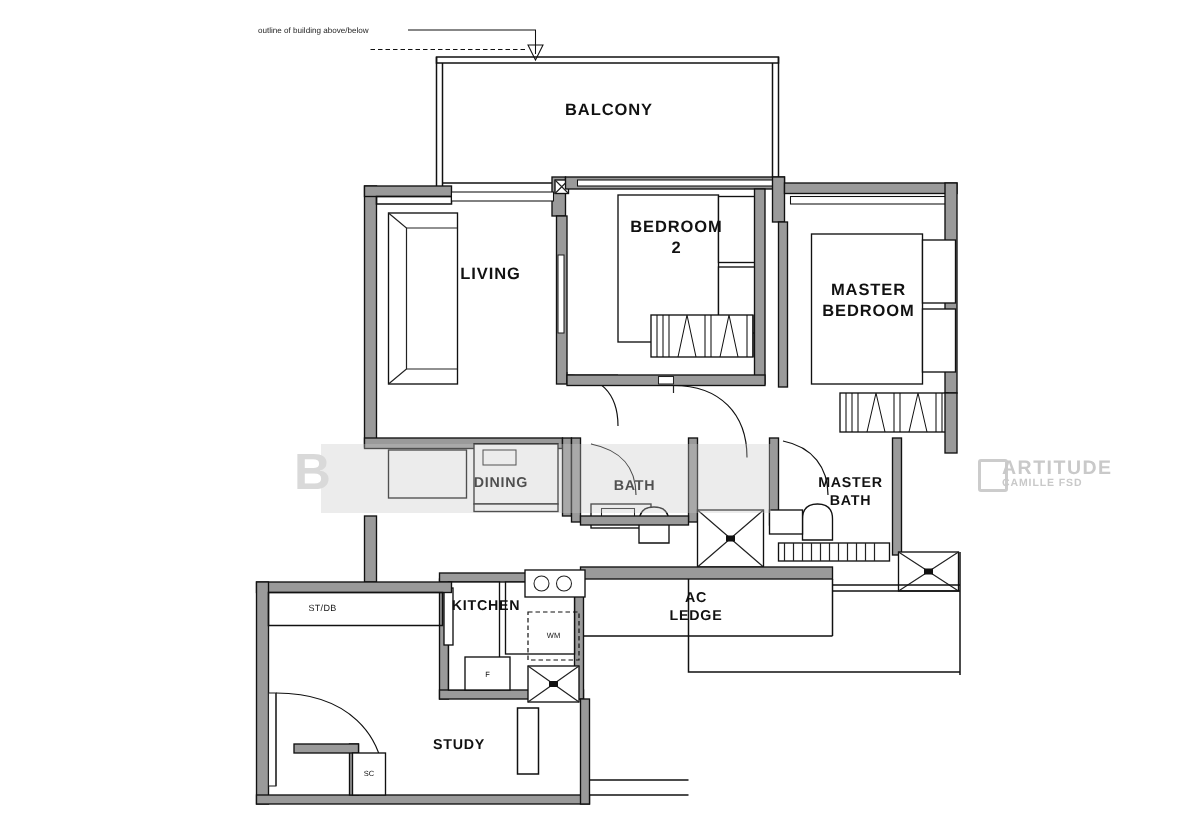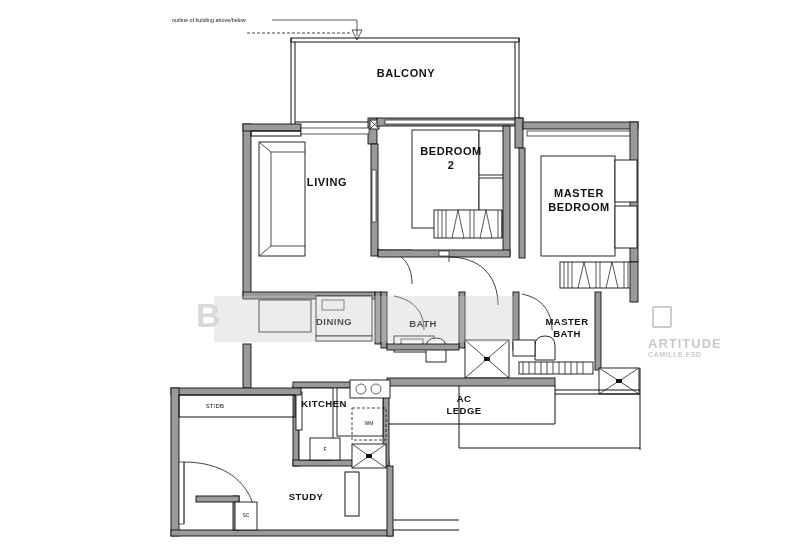--- a/index.html
+++ b/index.html
@@ -45,23 +45,22 @@
   .wm{position:absolute;pointer-events:none;user-select:none;}
   #wm-letter-b{
     left:196px;top:298px;font-size:34px;font-weight:bold;color:#d9d9d9;
     font-family:"Liberation Sans", sans-serif;line-height:1;
   }
   #wm-center-band{
     left:214px;top:296px;width:300px;height:46px;
     background:rgba(200,200,200,.34);
   }
   #wm-brand{
-    left:648px;top:304px;color:#c9c9c9;font-weight:bold;
+    left:668px;top:304px;color:#c9c9c9;font-weight:bold;
     font-family:"Liberation Sans", sans-serif;
-    margin-top:32px;
   }
   #wm-brand .wm-b1{font-size:13px;letter-spacing:1px;display:block;}
   #wm-brand .wm-b2{font-size:7px;letter-spacing:.6px;display:block;}
   #wm-logo-mark{
     left:652px;top:306px;width:16px;height:18px;
     border:2px solid #cccccc;border-radius:2px;
   }
 </style>
 </head>
 <body>

